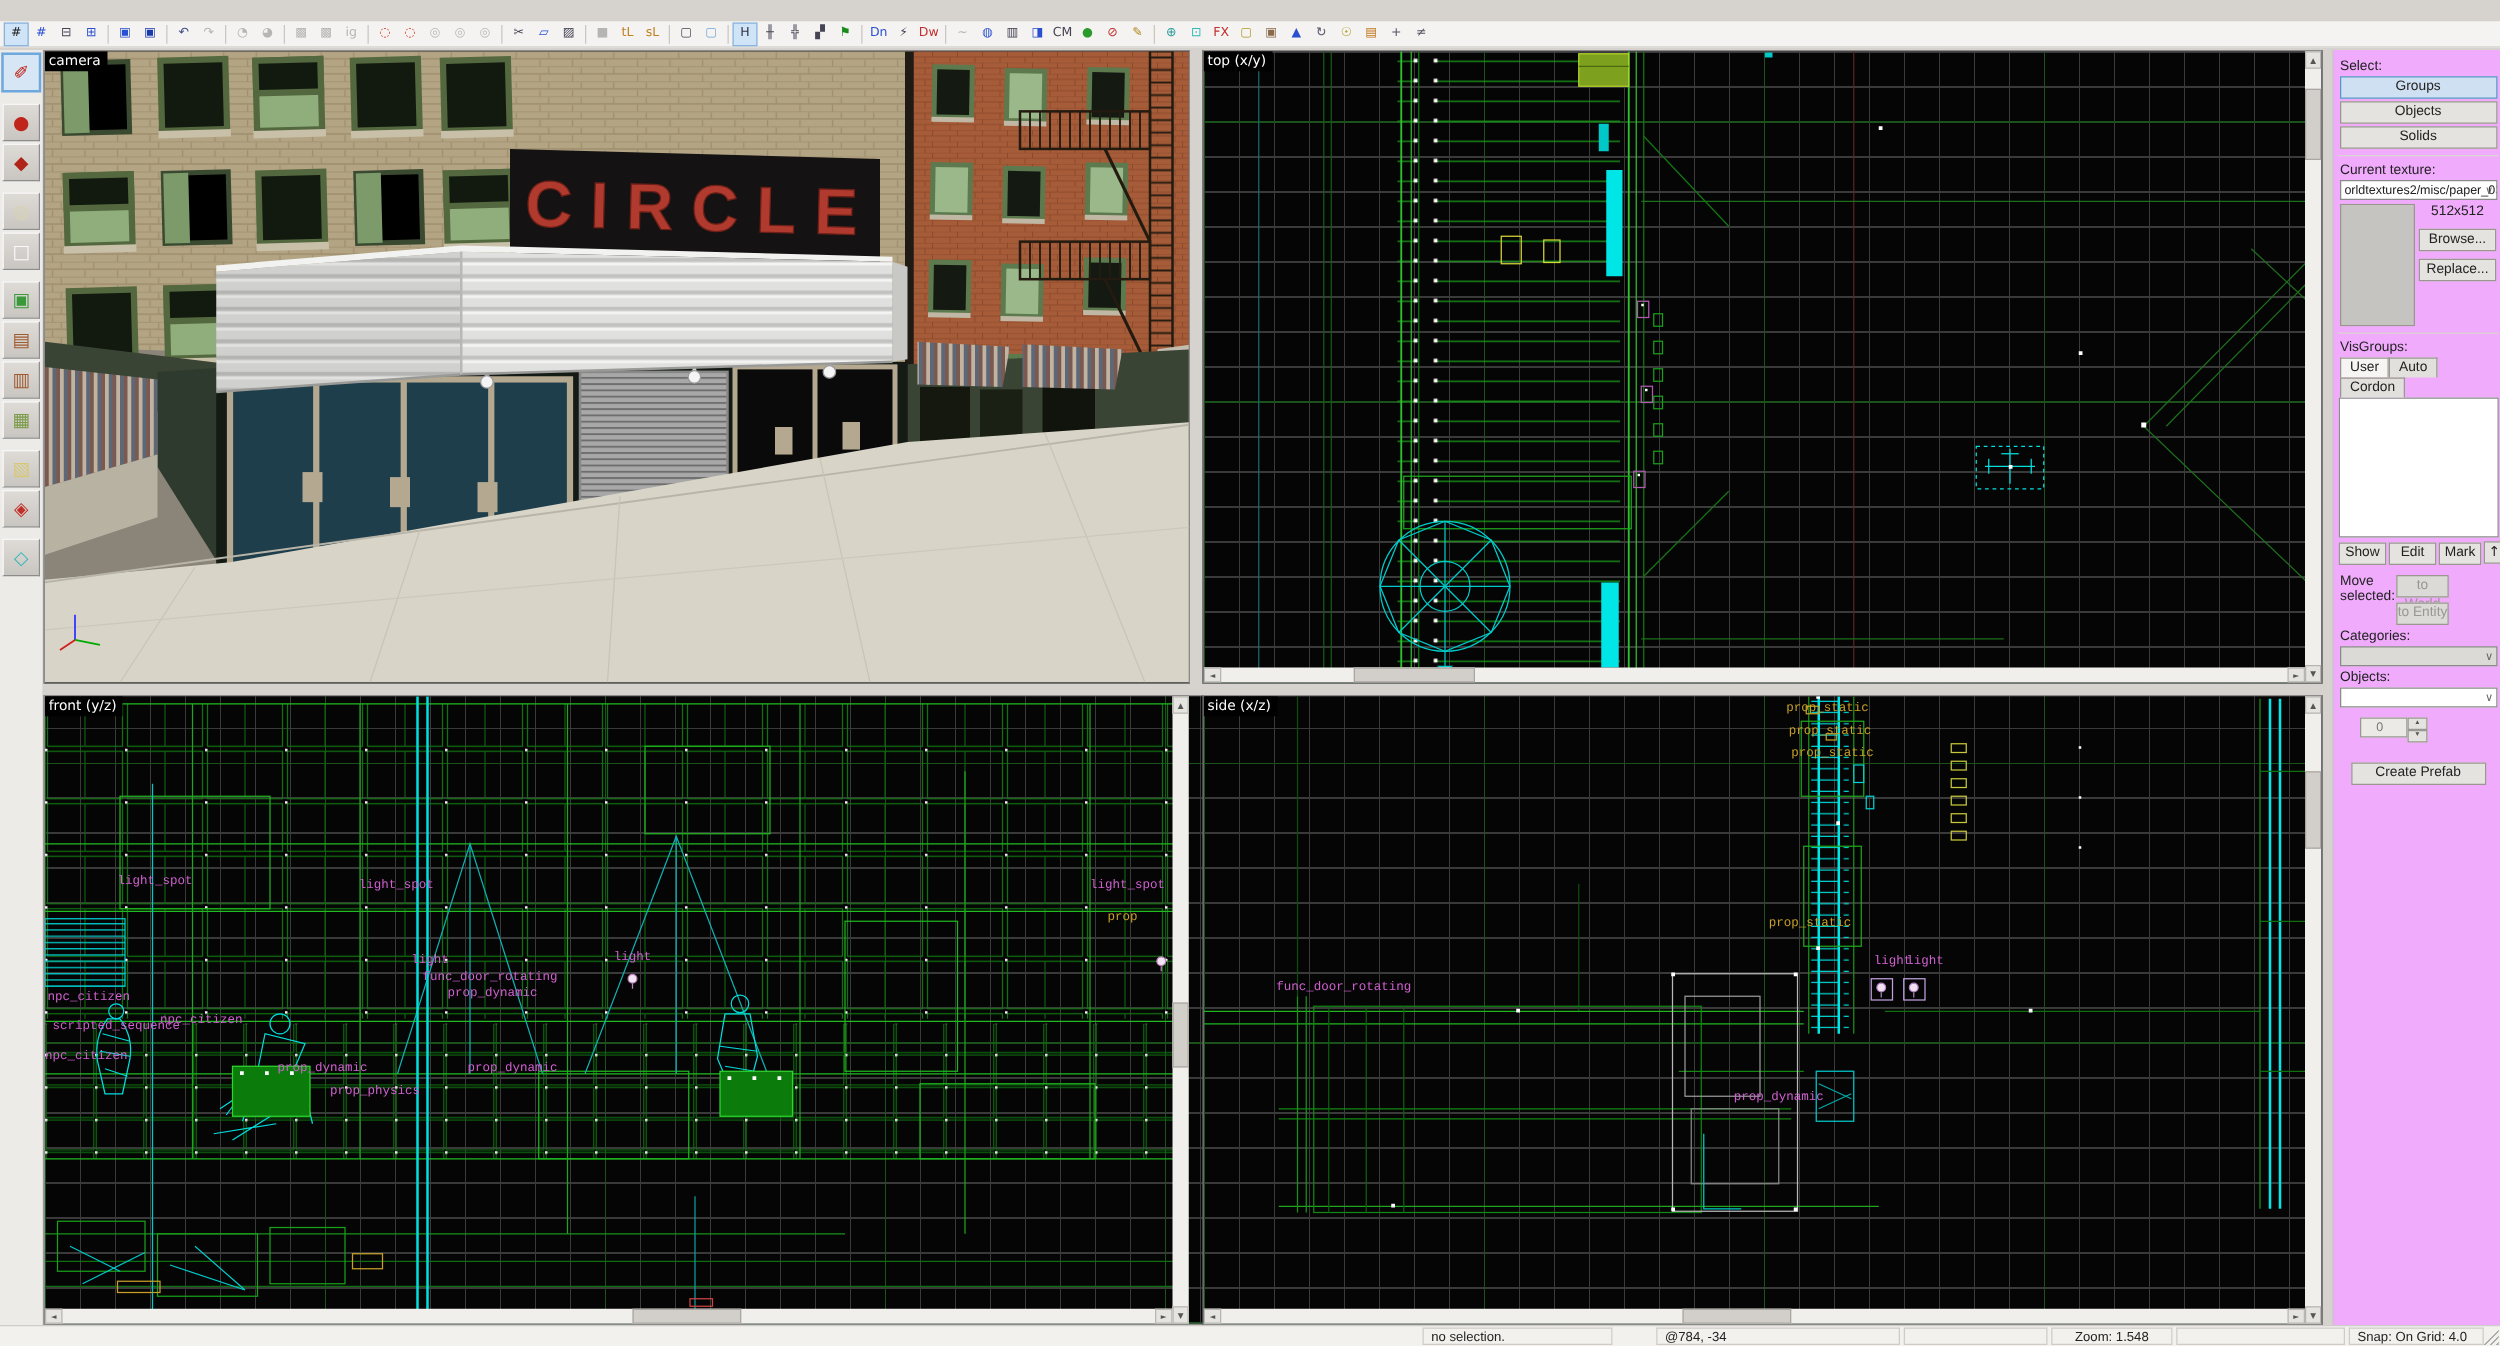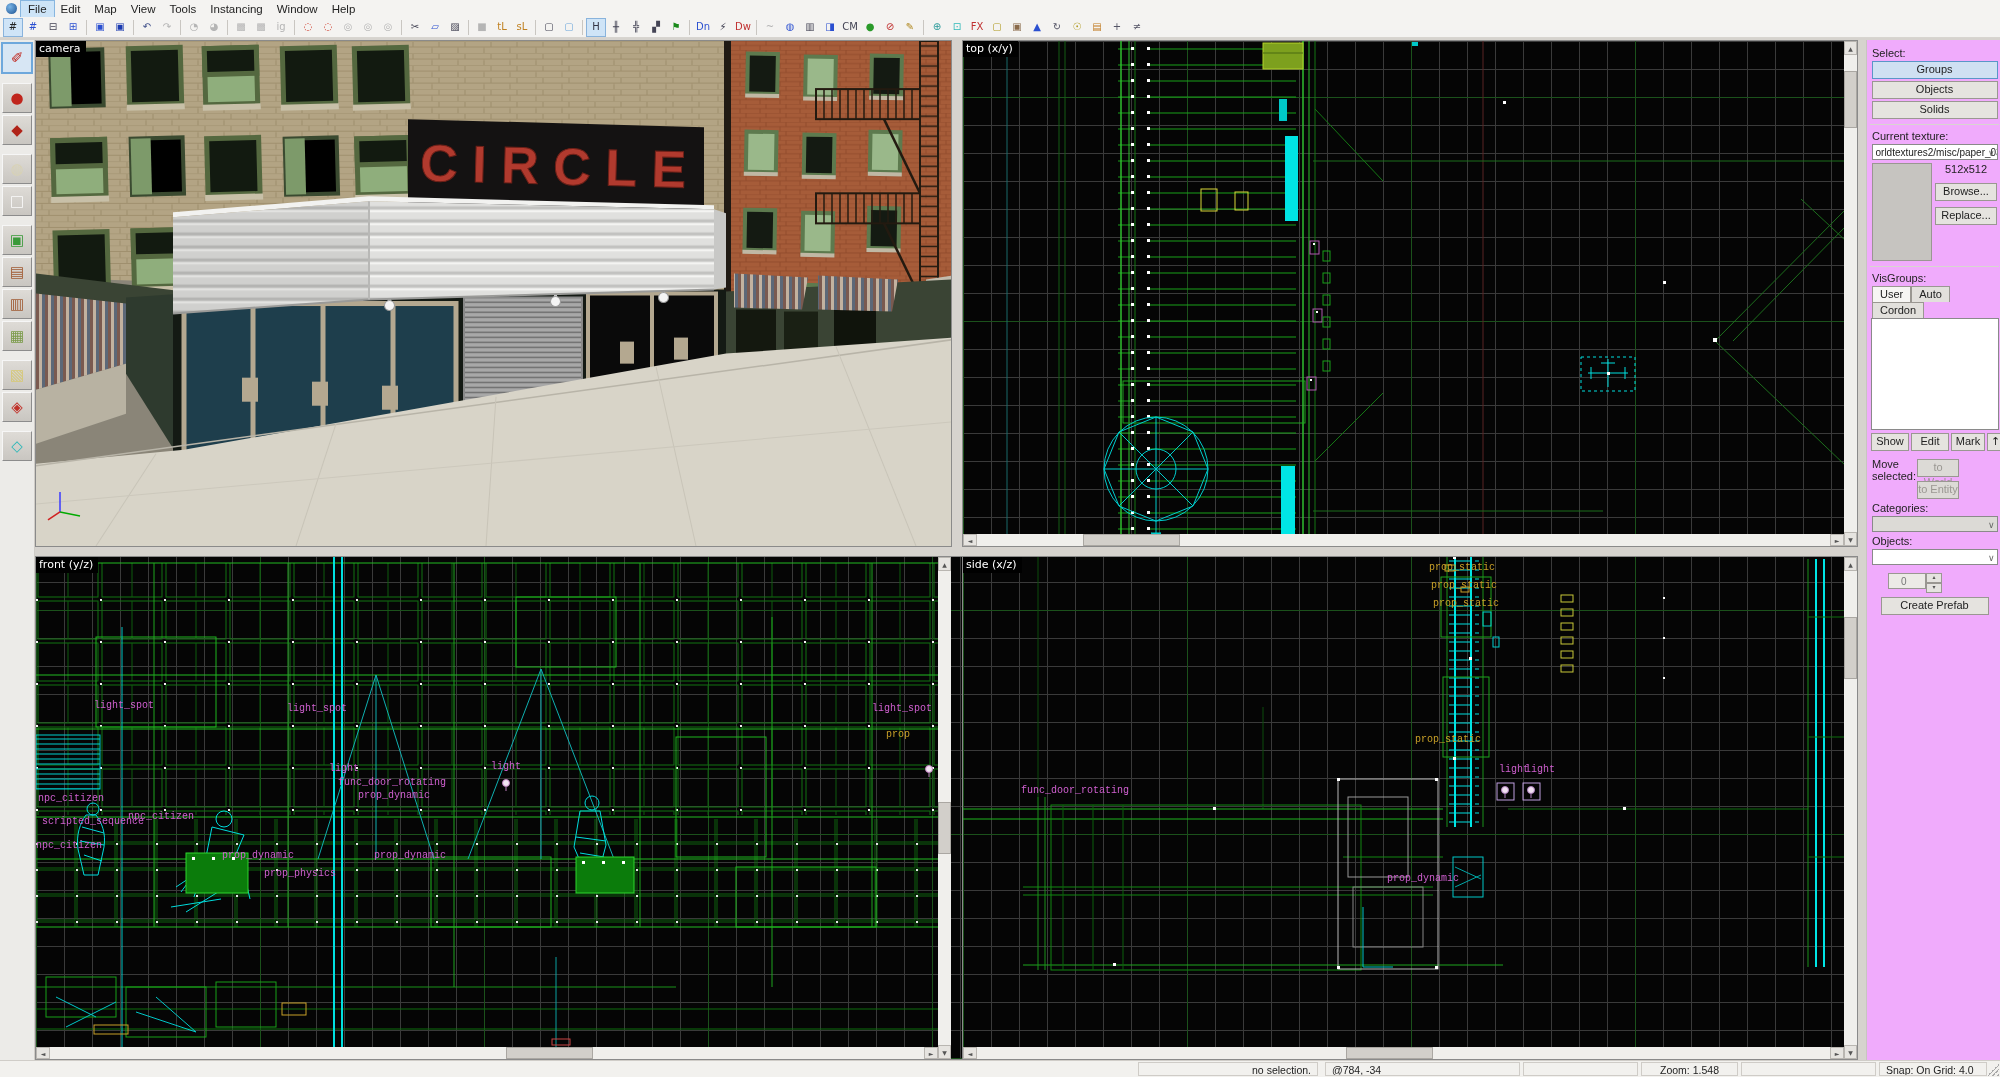--- a/index.html
+++ b/index.html
@@ -66,33 +66,20 @@
   #statusbar{position:absolute;left:0;top:1060px;width:2000px;height:17px;background:#f2f1ee;border-top:1px solid #d0cdc8;font-size:10.5px;}
   .st-seg{position:absolute;top:1px;height:14px;line-height:14px;border:1px solid #cfccc7;padding:0 6px;box-sizing:border-box;overflow:hidden;white-space:nowrap;}
   .grip{position:absolute;right:1px;top:3px;width:12px;height:12px;background:
     linear-gradient(135deg,transparent 50%,#aaa 50%,#aaa 55%,transparent 55%,transparent 70%,#aaa 70%,#aaa 75%,transparent 75%,transparent 90%,#aaa 90%);}
 </style>
 </head>
 <body>
 
 <div id="app">
 
-  <div id="menubar">
-    <span class="app-icon"></span>
-    <span style="display:flex;">
-        <span class="menu-item active">File</span>
-        <span class="menu-item">Edit</span>
-        <span class="menu-item">Map</span>
-        <span class="menu-item">View</span>
-        <span class="menu-item">Tools</span>
-        <span class="menu-item">Instancing</span>
-        <span class="menu-item">Window</span>
-        <span class="menu-item">Help</span>
-      </span>
-  </div>
 
   <div id="toolbar">
       <span class="tb-btn pressed" style="color: rgb(34, 34, 34);">#</span>
       <span class="tb-btn" style="color: rgb(42, 79, 208);">#</span>
       <span class="tb-btn" style="color: rgb(68, 68, 85);">⊟</span>
       <span class="tb-btn" style="color: rgb(42, 79, 208);">⊞</span>
       <span class="tb-sep"></span>
       <span class="tb-btn" style="color: rgb(42, 79, 208);">▣</span>
       <span class="tb-btn" style="color: rgb(26, 58, 176);">▣</span>
       <span class="tb-sep"></span>
@@ -713,25 +700,25 @@
     <div class="combo disabled">
         <span class="chev">∨</span>
       </div>
     <div class="rp-label">Objects:</div>
     <div class="combo">
         <span class="chev">∨</span>
       </div>
     <div style="margin:8px 0 0 18px;">
       <span class="spin">0</span><span class="spin-btns"><div>▴</div><div>▾</div></span>
     </div>
-    <div class="rp-btn" style="width:106px;margin-top:4px;">Create Prefab</div>
+    <div class="rp-btn" style="width:106px;margin-top:16px;">Create Prefab</div>
   </div>
 
   <div id="statusbar">
-    <div class="st-seg" style="left:1138px;width:180px;text-align:right;">no selection.</div>
+    <div class="st-seg" style="left:1138px;width:152px;text-align:left;">no selection.</div>
     <div class="st-seg" style="left:1325px;width:195px;">@784, -34</div>
     <div class="st-seg" style="left:1523px;width:115px;"></div>
     <div class="st-seg" style="left:1641px;width:97px;text-align:center;">Zoom: 1.548</div>
     <div class="st-seg" style="left:1741px;width:135px;"></div>
     <div class="st-seg" style="left:1879px;width:108px;">Snap: On Grid: 4.0</div>
     <div class="grip"></div>
   </div>
 
 </div>
 

